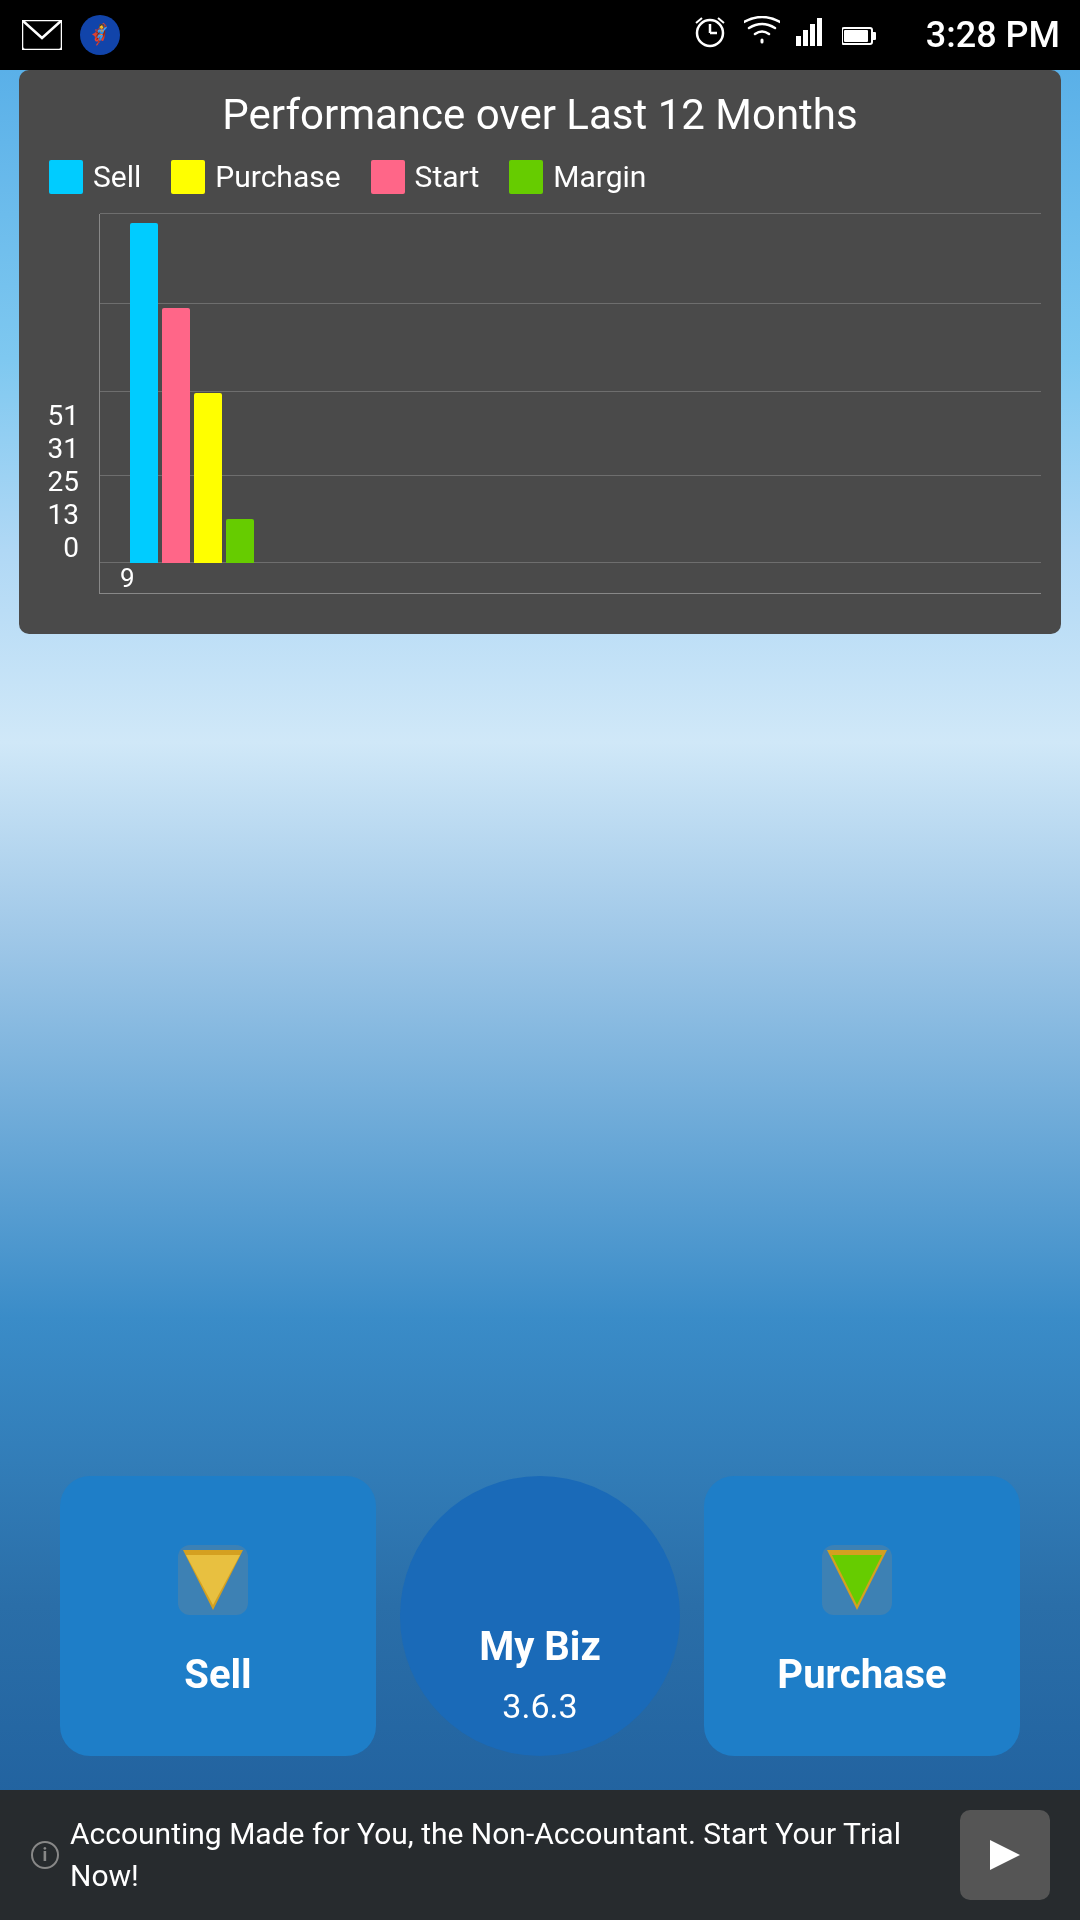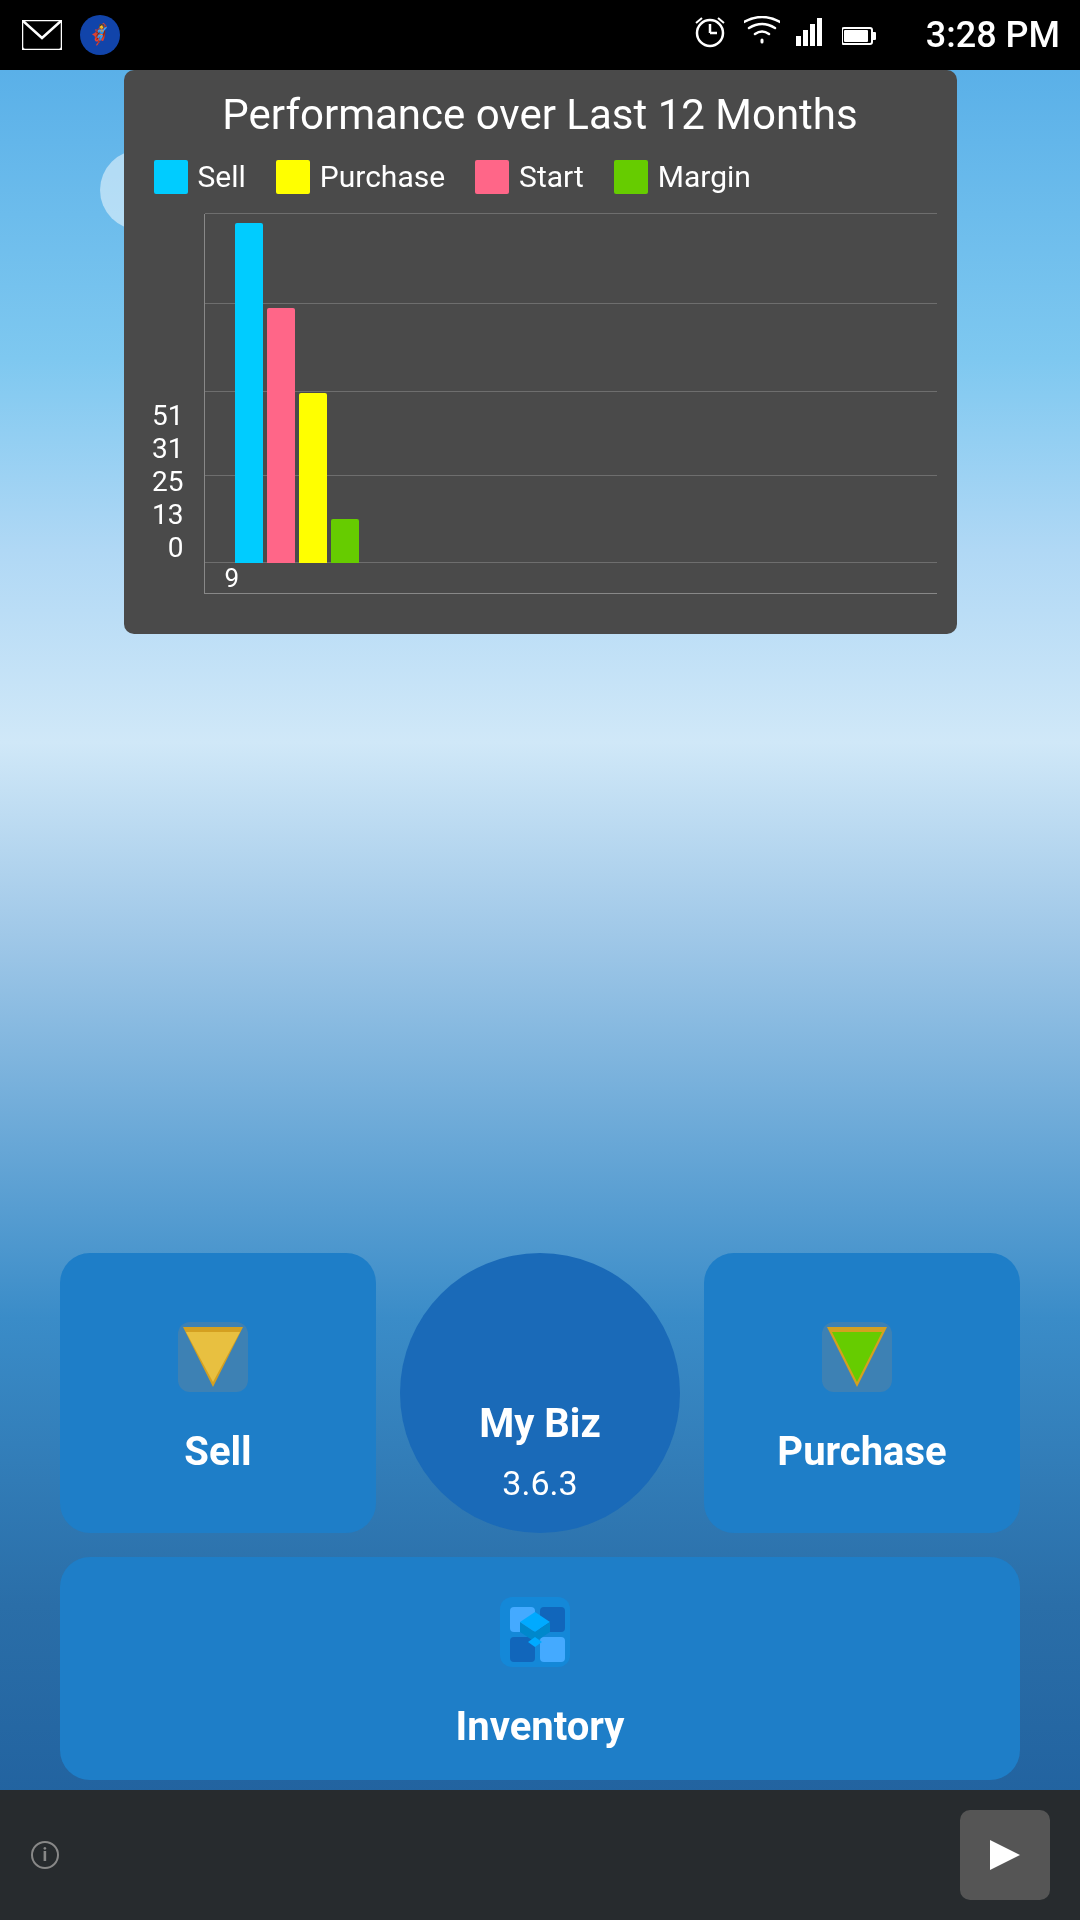--- a/index.html
+++ b/index.html
@@ -44,21 +44,21 @@
       display: flex;
       align-items: center;
       gap: 16px;
       color: white;
       font-size: 32px;
       font-weight: 500;
     }
 
     
     #chart-container {
-      width: 833px;
+      width: 1042px;
       margin: 20px auto 0;
       background: #4a4a4a;
       border-radius: 10px;
       padding: 20px 20px 40px 20px;
       position: relative;
       z-index: 5;
     }
 
     #chart-title {
       text-align: center;
@@ -404,47 +404,31 @@
           <polygon points="45,75 75,15 15,15" fill="#d4a020"></polygon>
           <polygon points="45,70 70,20 20,20" fill="#66cc00"></polygon>
         </svg>
       </div>
       <span class="app-btn-label">Purchase</span>
     </div>
   </div>
 
   <div class="apps-row">
 
-    <div class="app-btn">
-      <div class="app-btn-icon">
-        <svg width="90" height="90" viewBox="0 0 90 90">
-          <rect x="10" y="10" width="70" height="70" rx="12" fill="#1488d8"></rect>
-          <rect x="20" y="20" width="25" height="25" rx="4" fill="#44aaff"></rect>
-          <rect x="50" y="20" width="25" height="25" rx="4" fill="#1166bb"></rect>
-          <rect x="20" y="50" width="25" height="25" rx="4" fill="#1166bb"></rect>
-          <rect x="50" y="50" width="25" height="25" rx="4" fill="#44aaff"></rect>
-
-          <path d="M45,25 L30,35 L45,45 L60,35 Z" fill="#00aaff"></path>
-          <path d="M30,35 L45,45 L45,55 L30,45 Z" fill="#0088cc"></path>
-          <path d="M60,35 L45,45 L45,55 L60,45 Z" fill="#0088cc"></path>
-          <path d="M38,55 L45,50 L52,55 L45,60 Z" fill="#00aaff"></path>
-        </svg>
-      </div>
-      <span class="app-btn-label">Inventory</span>
-    </div>
 
 
   </div>
 </div>
 
 <div id="bottom-banner">
   <div style="width:30px;display:flex;align-items:center;justify-content:center;margin-right:10px;">
     <svg width="30" height="30" viewBox="0 0 30 30">
       <circle cx="15" cy="15" r="13" fill="none" stroke="#888" stroke-width="2"></circle>
       <text x="15" y="21" text-anchor="middle" fill="#888" font-size="18" font-weight="bold">i</text>
     </svg>
   </div>
+  <span id="banner-text" style="color:white;font-size:30px;line-height:1.4;flex:1;">Accounting Made for You, the Non-Accountant. Start Your Trial Now!</span>
   <div id="banner-btn">
     <svg width="50" height="50" viewBox="0 0 50 50">
       <polygon points="10,10 40,25 10,40" fill="white"></polygon>
     </svg>
   </div>
 </div>
 
 </body></html>

